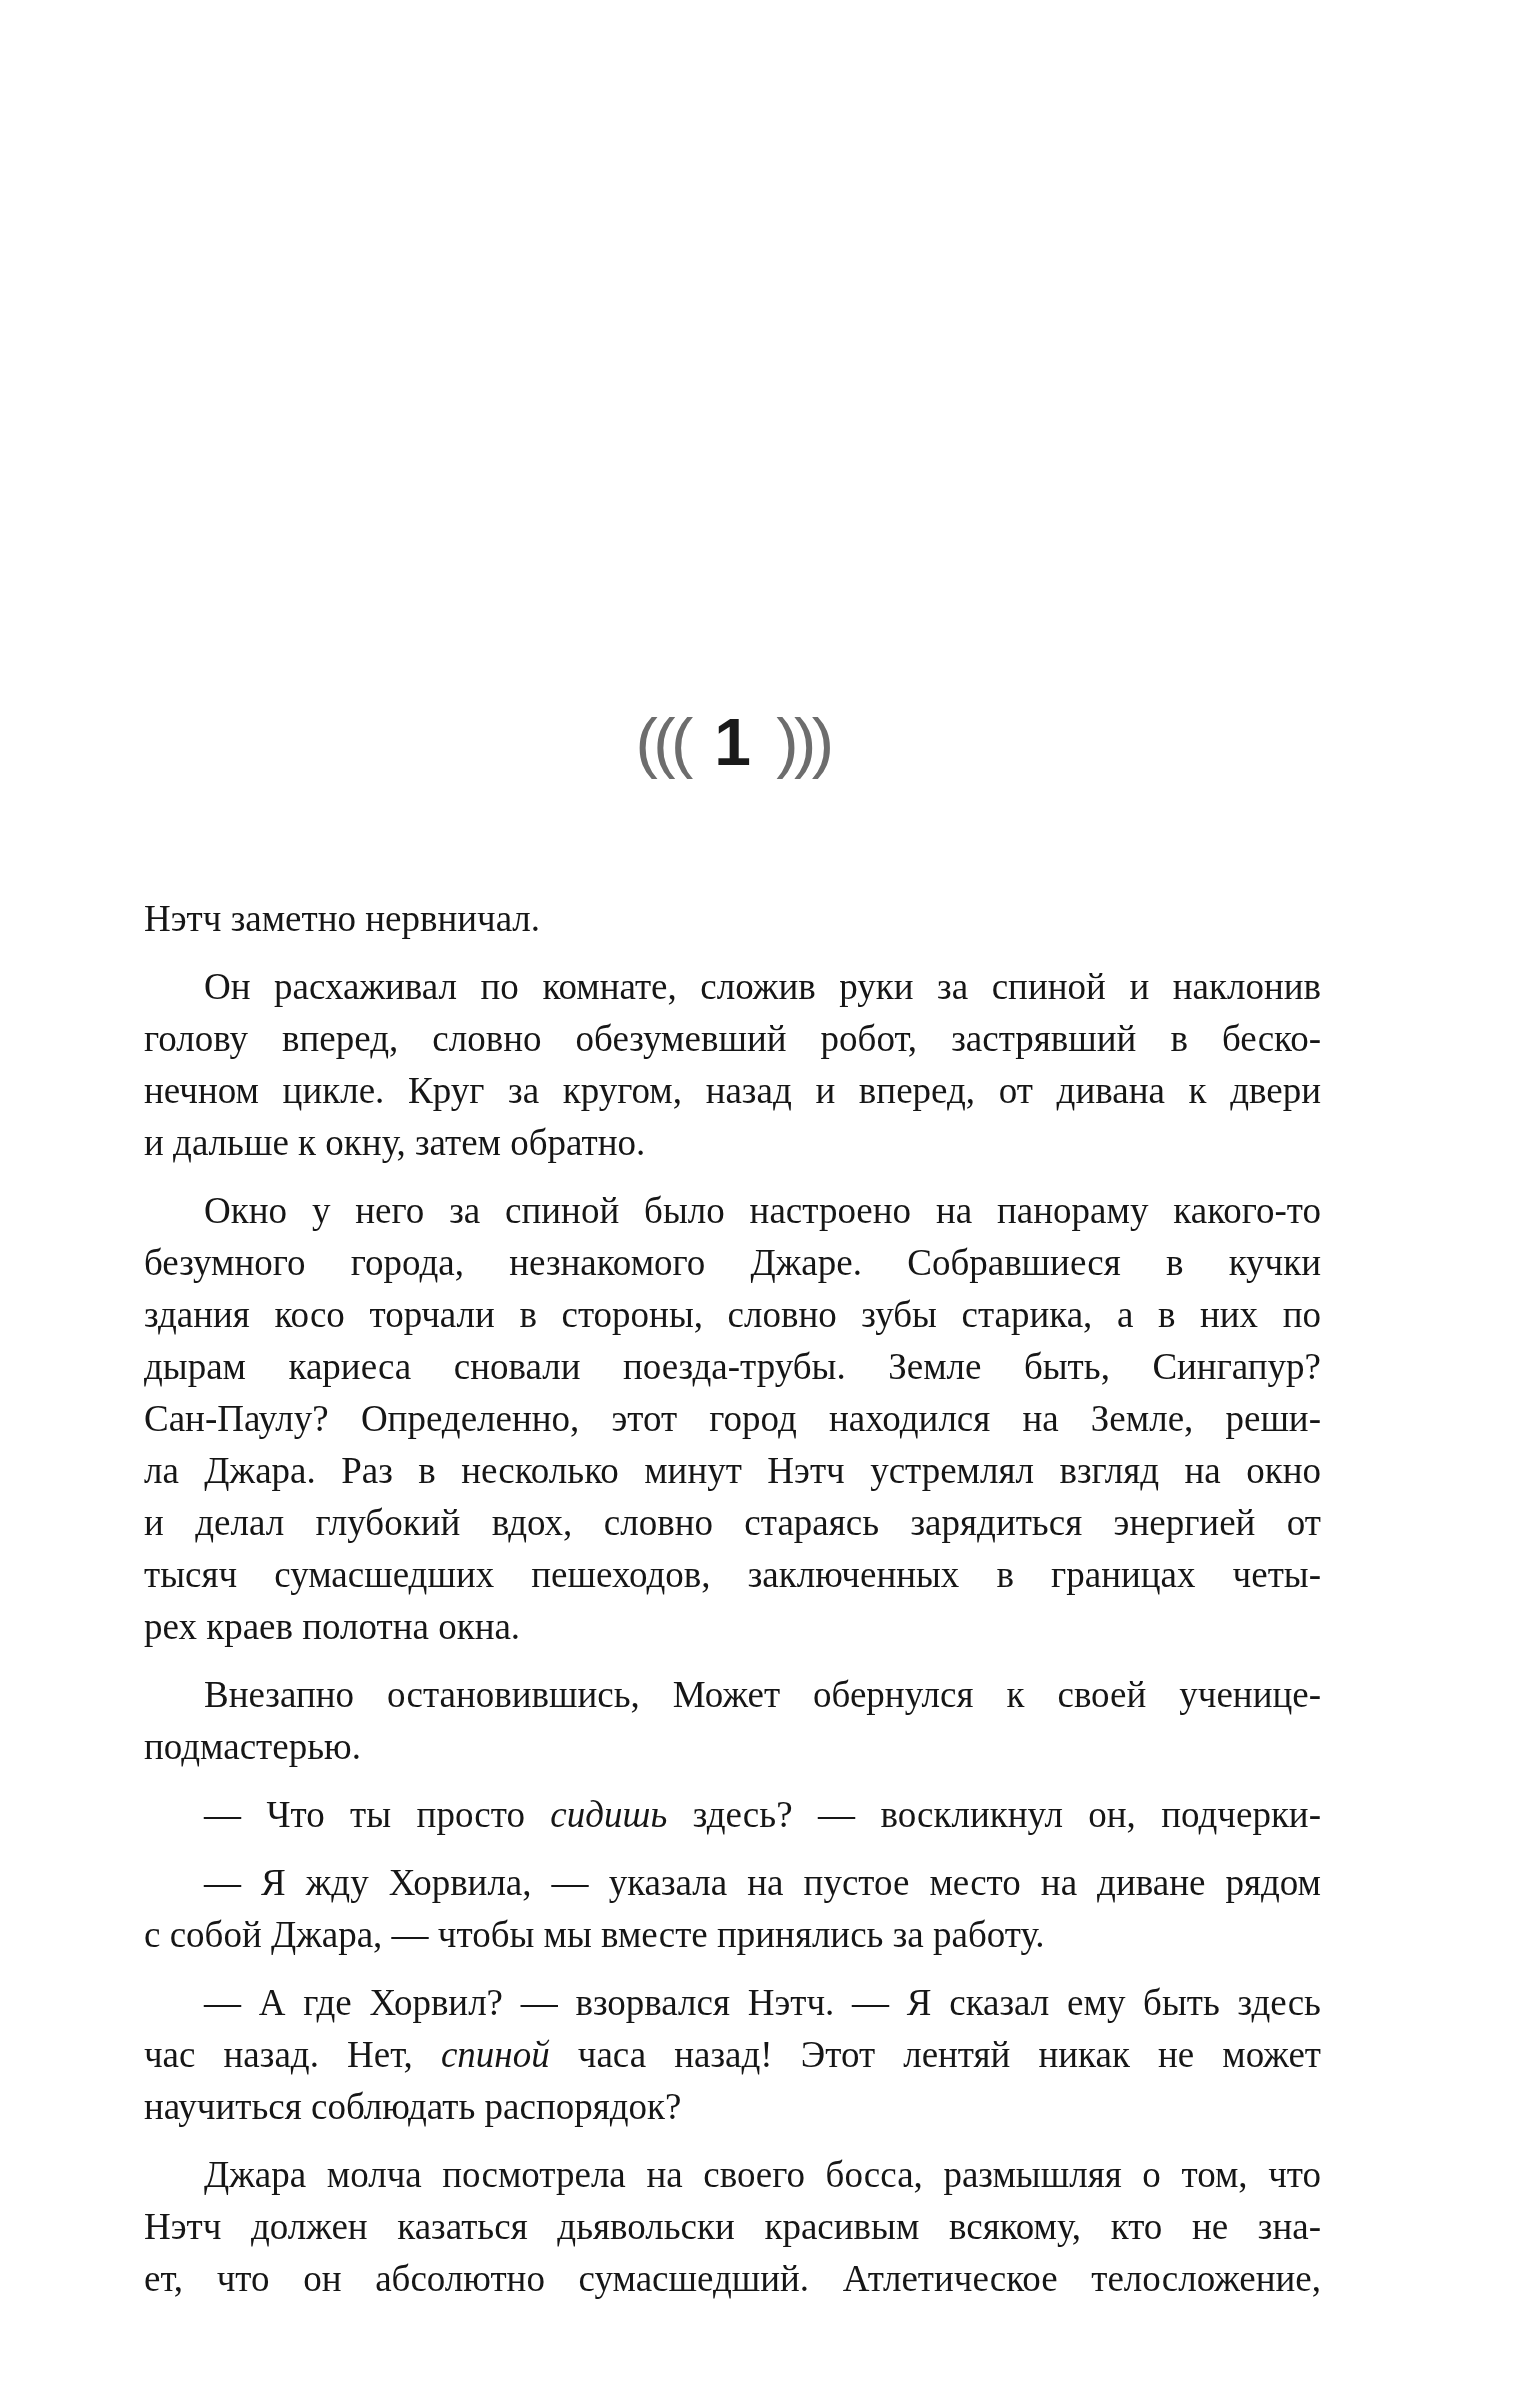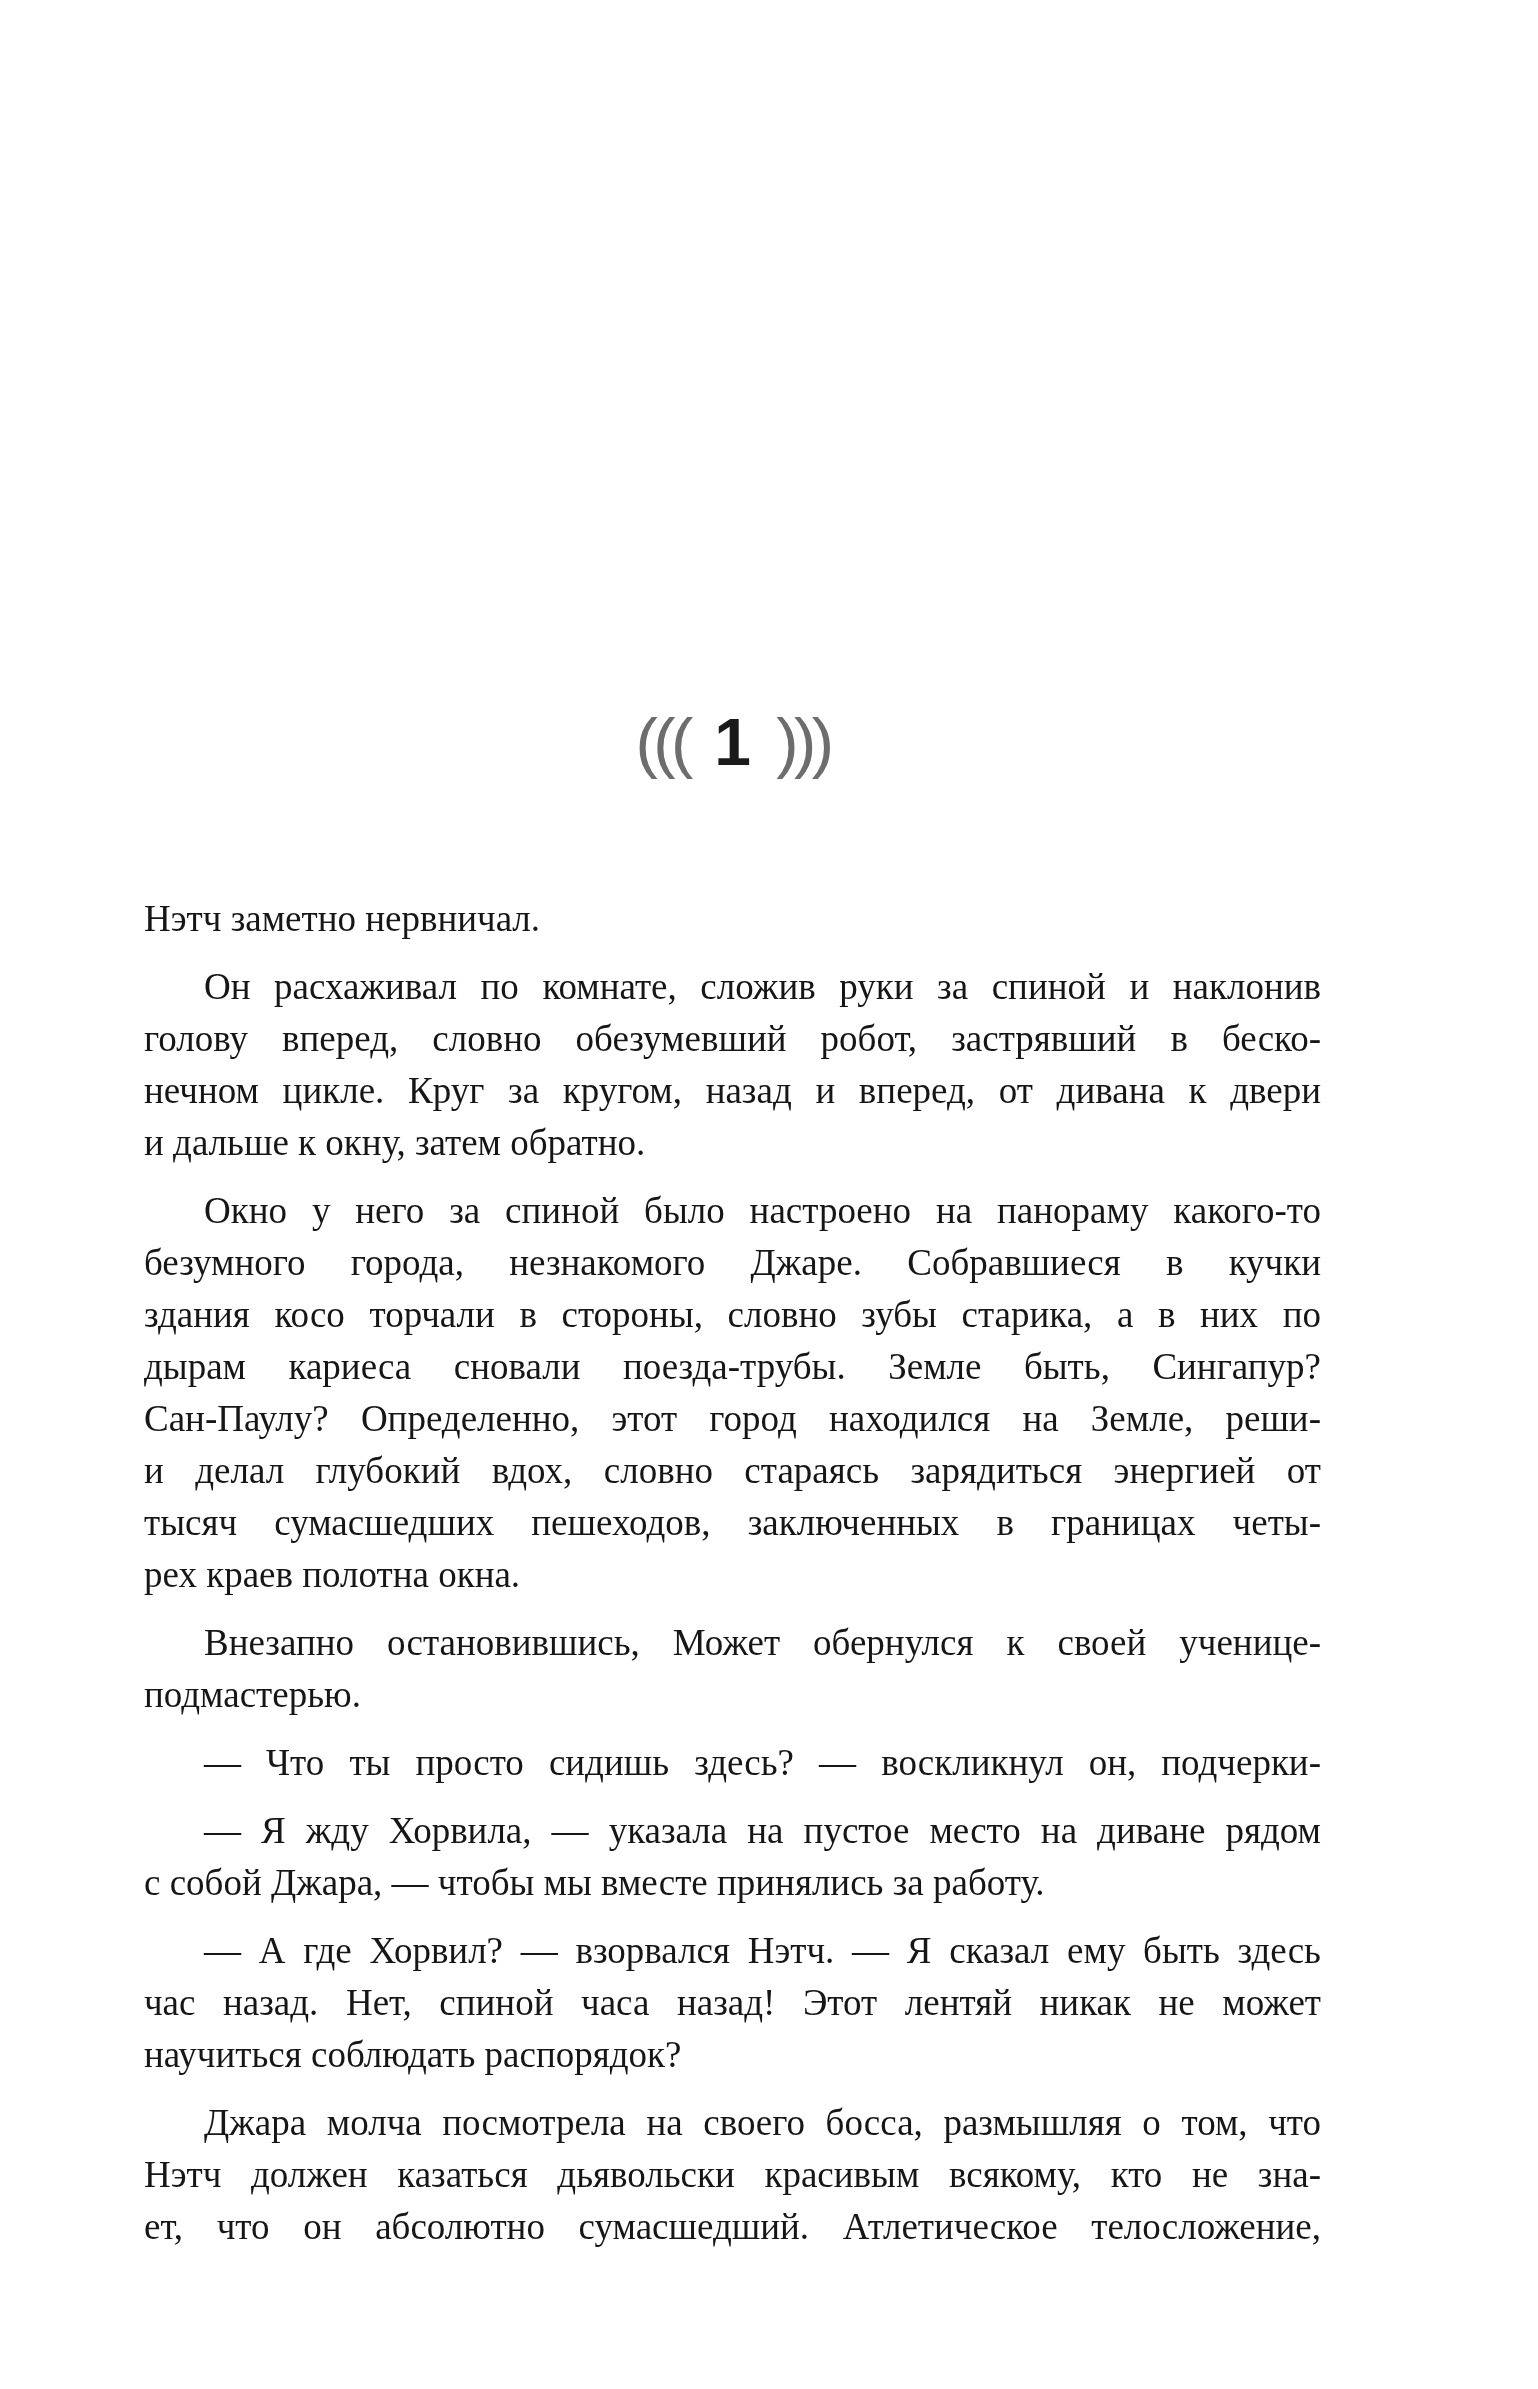--- a/index.html
+++ b/index.html
@@ -52,21 +52,21 @@
     text-align: justify;
     text-align-last: justify;
   }
   .line.last {
     text-align-last: left;
   }
   .line.indent {
     text-indent: 60px;
     margin-top: 16px;
   }
-  .it { }
+  .it { font-style: italic; }
 </style>
 </head>
 <body style="background: rgb(255, 255, 255);">
 
 <div class="page" style="background: rgb(255, 255, 255);">
 
   <div class="heading">
     <span class="parens" style="color: rgb(109, 109, 109);">(((</span><span class="num" style="color: rgb(26, 26, 26);">1</span><span class="parens" style="color: rgb(109, 109, 109);">)))</span>
   </div>
 
@@ -79,20 +79,21 @@
         <div class="line"><span>голову вперед, словно обезумевший робот, застрявший в беско-</span></div>
         <div class="line"><span>нечном цикле. Круг за кругом, назад и вперед, от дивана к двери</span></div>
         <div class="line last"><span>и дальше к окну, затем обратно.</span></div>
       </div>
       <div class="paragraph">
         <div class="line indent"><span>Окно у него за спиной было настроено на панораму какого-то</span></div>
         <div class="line"><span>безумного города, незнакомого Джаре. Собравшиеся в кучки</span></div>
         <div class="line"><span>здания косо торчали в стороны, словно зубы старика, а в них по</span></div>
         <div class="line"><span>дырам кариеса сновали поезда-трубы. Земле быть, Сингапур?</span></div>
         <div class="line"><span>Сан-Паулу? Определенно, этот город находился на Земле, реши-</span></div>
+        <div class="line"><span>ла Джара. Раз в несколько минут Нэтч устремлял взгляд на окно</span></div>
         <div class="line"><span>и делал глубокий вдох, словно стараясь зарядиться энергией от</span></div>
         <div class="line"><span>тысяч сумасшедших пешеходов, заключенных в границах четы-</span></div>
         <div class="line last"><span>рех краев полотна окна.</span></div>
       </div>
       <div class="paragraph">
         <div class="line indent"><span>Внезапно остановившись, Может обернулся к своей ученице-</span></div>
         <div class="line last"><span>подмастерью.</span></div>
       </div>
       <div class="paragraph">
         <div class="line indent"><span>— Что ты просто </span><span class="it">сидишь</span><span> здесь? — воскликнул он, подчерки-</span></div>

